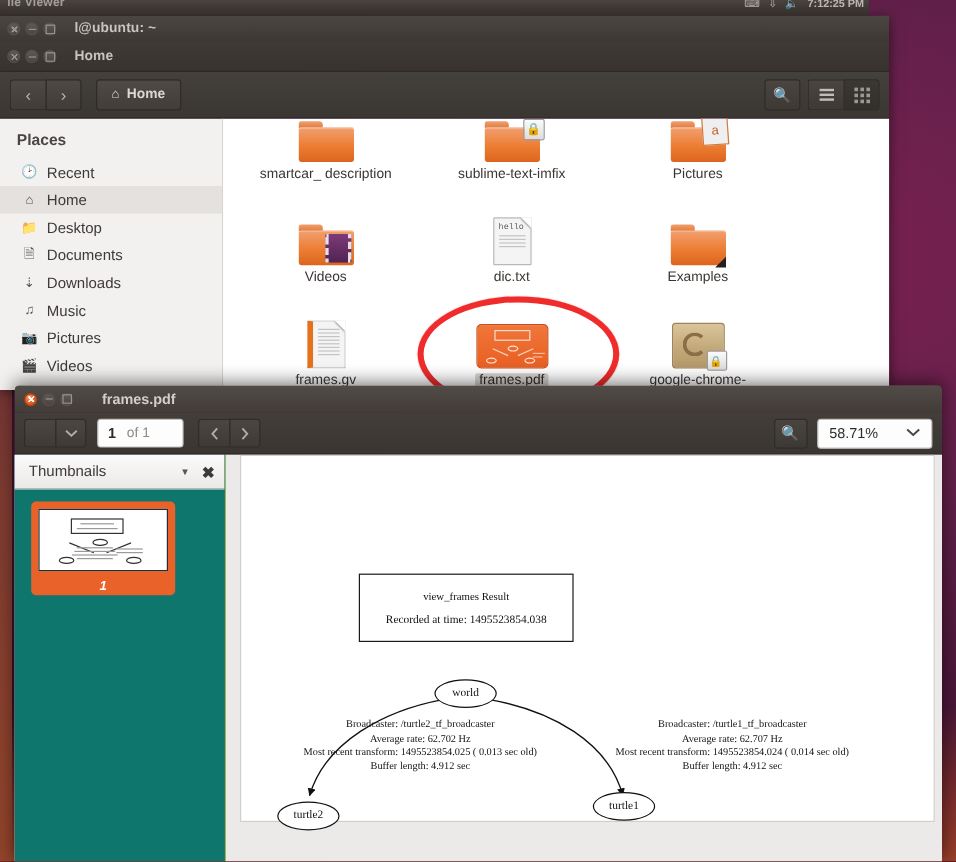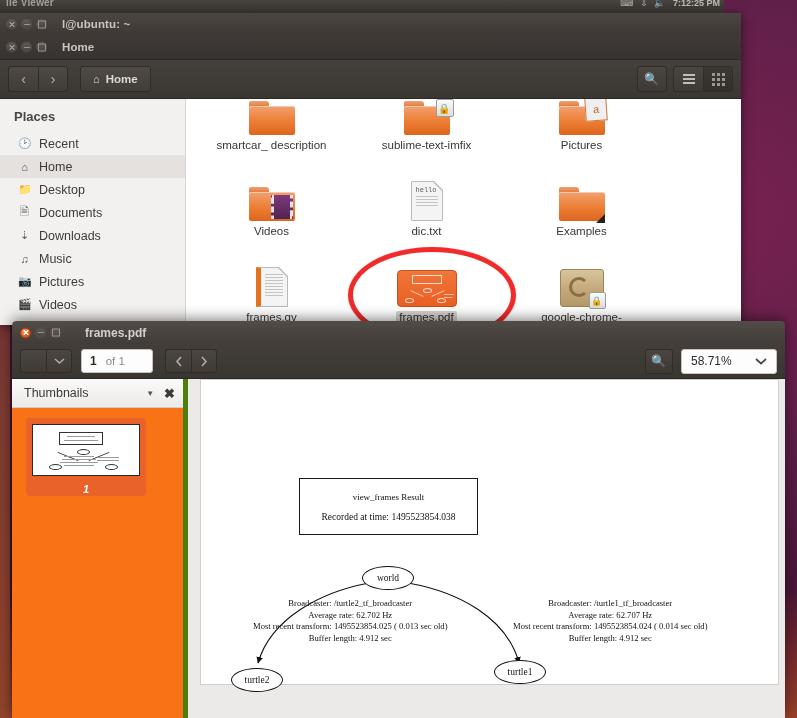--- a/index.html
+++ b/index.html
@@ -261,21 +261,21 @@
   }
   .zoombox {
     width:96px; height:25px; background:#fdfdfd; border:1px solid #c7c2be; border-radius:3px;
     display:flex; align-items:center; justify-content:space-between; padding:0 9px;
   }
   .zoombox .zv { font-size:12px; color:#2f2b28; }
   .zoombox .zc { font-size:10px; color:#4a4542; }
 
   .ev-body { display:flex; height:339px; background:#e9e7e5; }
 
-  .ev-sidepane { width:176px; background:#f97316; border-right:5px solid #4d7c0f; }
+  .ev-sidepane { width:176px; background:#0f766e; border-right:1px solid #4d7c0f; }
   .thumbs-hdr {
     height:29px; display:flex; align-items:center; padding:0 8px 0 12px;
     background:linear-gradient(180deg,#fbfafa 0%,#eceae8 100%); border-bottom:1px solid #d3cfcc;
   }
   .thumbs-hdr .t-label { font-size:12.5px; color:#3d3936; }
   .thumbs-hdr .t-caret { margin-left:auto; font-size:8px; color:#5a5450; padding-right:10px; }
   .thumbs-hdr .t-close { font-size:13px; color:#3d3936; font-weight:bold; }
   .thumb-list { padding:10px 0 0 14px; }
   .thumb-item {
     width:120px; height:78px; background:#e8622a; border-radius:4px;

